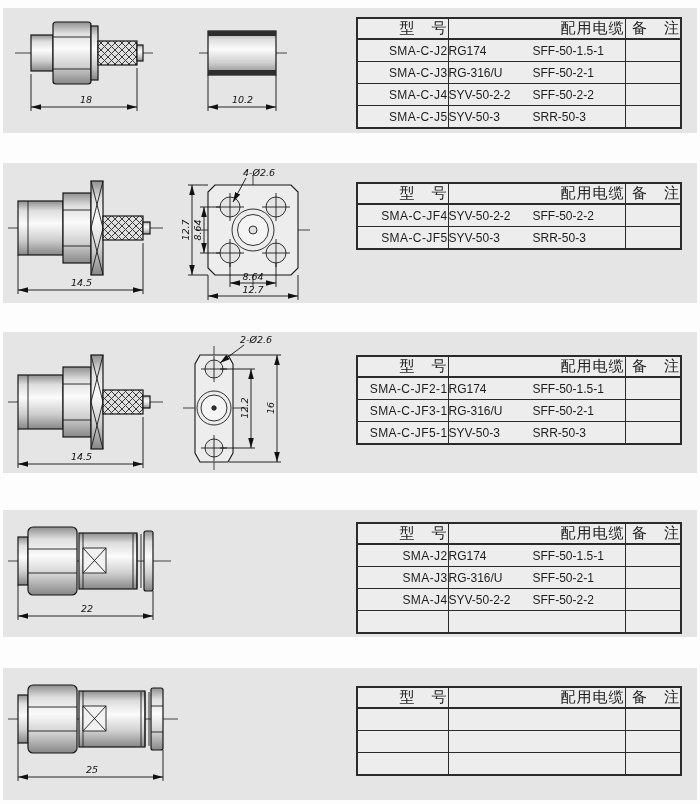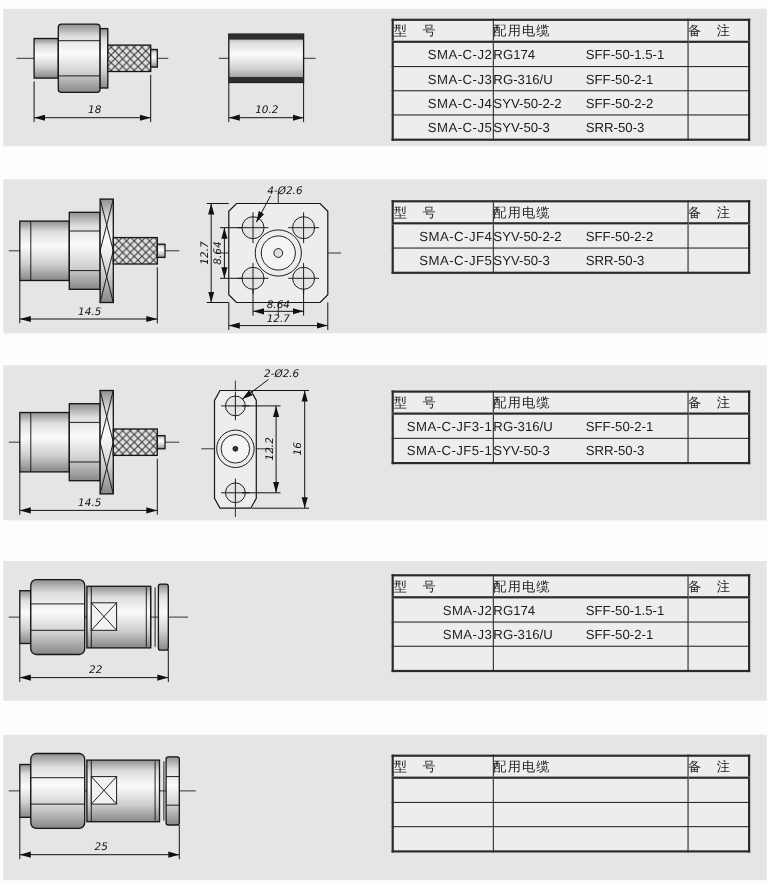--- a/index.html
+++ b/index.html
@@ -7,21 +7,21 @@
         font-family:"Liberation Sans",sans-serif;}
   .band{position:absolute;left:3px;right:3px;background:#e5e5e5;}
   .drawing{position:absolute;left:0;top:0;}
 
   
   table.spec{position:absolute;left:353px;width:324px;border-collapse:collapse;
              table-layout:fixed;background:#ededed;}
   table.spec th,table.spec td{border:1px solid #2b2b2b;font-size:12px;color:#1c1c1c;
              height:21px;padding:0;overflow:hidden;white-space:nowrap;}
   table.spec{border:2px solid #2b2b2b;}
-  table.spec th{height:18px;font-weight:normal;font-size:12px;text-align:left;
+  table.spec th{height:18px;font-weight:normal;font-size:15px;text-align:right;
              border-bottom:2px solid #2b2b2b;letter-spacing:1px;margin-top:12px;}
   td.c-model{text-align:right;letter-spacing:.4px;}
   col.w-model{width:91px;} col.w-cable{width:177px;} col.w-remark{width:56px;}
   td.c-cable{padding-left:10px;}
   td.c-cable .ca{display:inline-block;min-width:84px;}
   
   svg .cl{stroke:#1b1b1b;stroke-width:0.8;}
   svg .ol{stroke:#161616;stroke-width:1.2;}
   svg .fl{stroke:#161616;stroke-width:1.1;fill:#ededed;}
   svg .tl{stroke:#1b1b1b;stroke-width:0.9;fill:none;}
@@ -306,20 +306,25 @@
         </colgroup>
       <thead>
           <tr>
         <th>型　号</th>
         <th>配用电缆</th>
         <th>备　注</th>
       </tr>
         </thead>
       <tbody>
         <tr>
+          <td class="c-model">SMA-C-JF2-1</td>
+          <td class="c-cable"><span class="ca">RG174</span><span class="cb">SFF-50-1.5-1</span></td>
+          <td class="c-remark"></td>
+        </tr>
+        <tr>
           <td class="c-model">SMA-C-JF3-1</td>
           <td class="c-cable"><span class="ca">RG-316/U</span><span class="cb">SFF-50-2-1</span></td>
           <td class="c-remark"></td>
         </tr>
         <tr>
           <td class="c-model">SMA-C-JF5-1</td>
           <td class="c-cable"><span class="ca">SYV-50-3</span><span class="cb">SRR-50-3</span></td>
           <td class="c-remark"></td>
         </tr>
       </tbody>
@@ -380,20 +385,25 @@
           <td class="c-model">SMA-J2</td>
           <td class="c-cable"><span class="ca">RG174</span><span class="cb">SFF-50-1.5-1</span></td>
           <td class="c-remark"></td>
         </tr>
         <tr>
           <td class="c-model">SMA-J3</td>
           <td class="c-cable"><span class="ca">RG-316/U</span><span class="cb">SFF-50-2-1</span></td>
           <td class="c-remark"></td>
         </tr>
         <tr>
+          <td class="c-model">SMA-J4</td>
+          <td class="c-cable"><span class="ca">SYV-50-2-2</span><span class="cb">SFF-50-2-2</span></td>
+          <td class="c-remark"></td>
+        </tr>
+        <tr>
           <td class="c-model"></td>
           <td class="c-cable"><span class="ca"></span><span class="cb"></span></td>
           <td class="c-remark"></td>
         </tr>
       </tbody>
     </table>
   </div>
 
   <div class="band" style="top:668px;height:132px;">
     <svg class="drawing" width="350" height="132" viewBox="0 0 350 132">

